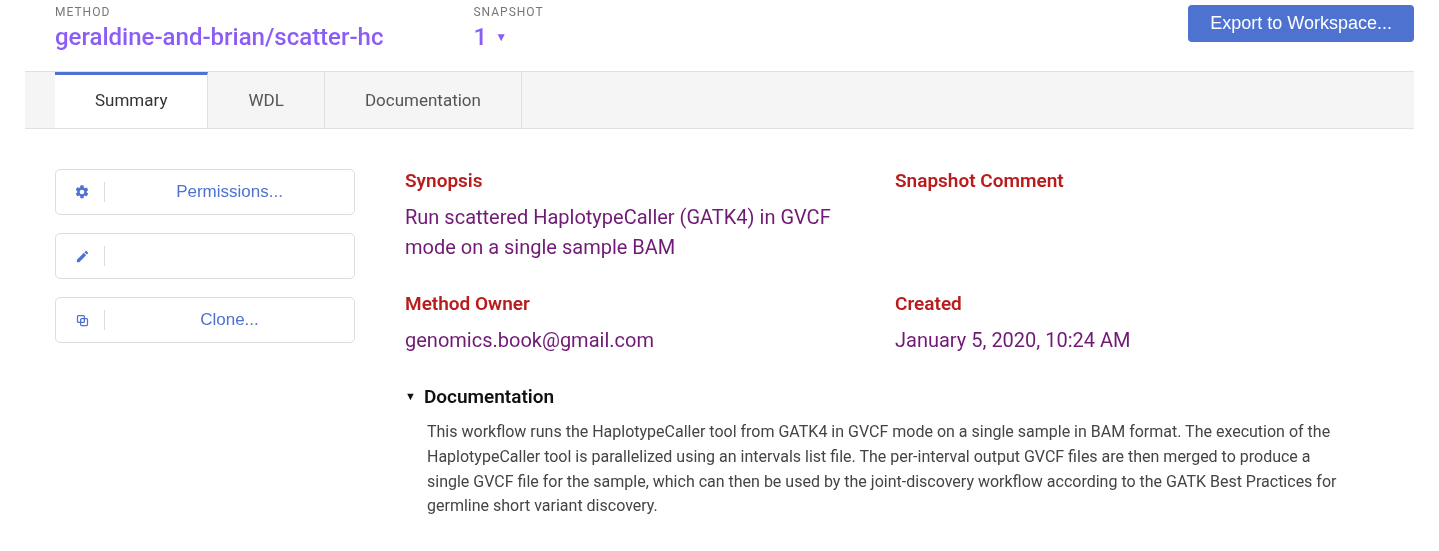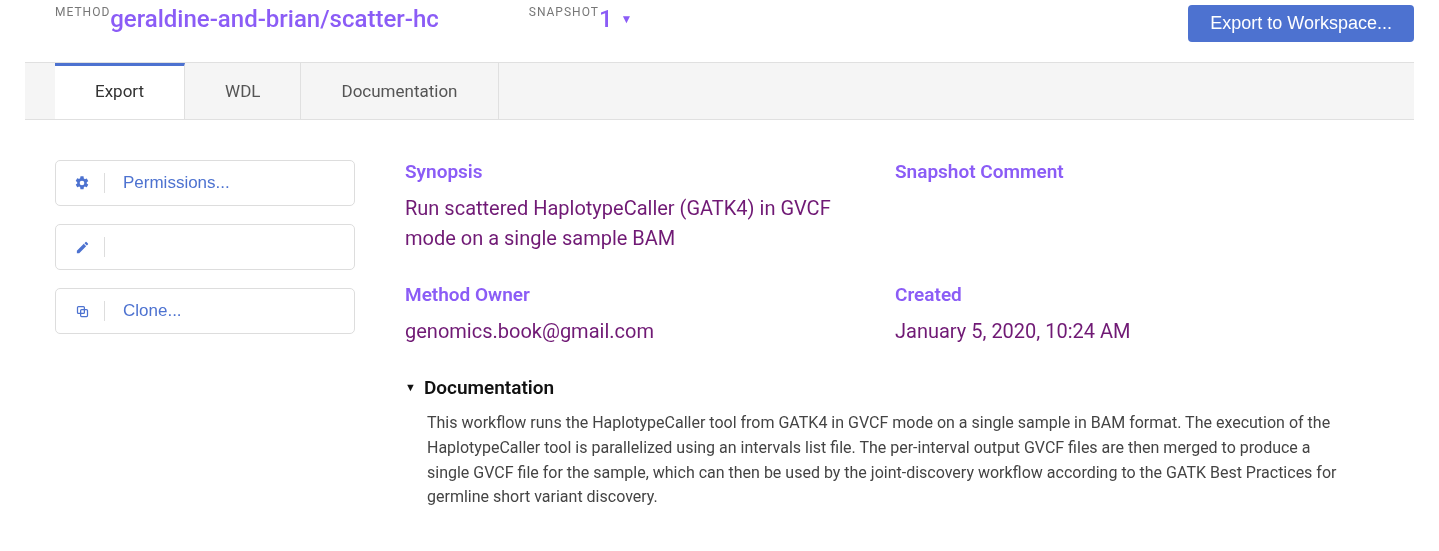--- a/index.html
+++ b/index.html
@@ -10,20 +10,21 @@
   width: 1439px;
   padding: 5px 25px 30px 25px;
 }
 .top-row {
   display: flex;
   align-items: flex-start;
   padding: 0 0 20px 30px;
 }
 .meta-block {
   display: flex;
+  flex-direction: column;
   margin-right: 90px;
 }
 .meta-label {
   font-size: 12px;
   letter-spacing: 1px;
   color: #777;
   margin-bottom: 4px;
 }
 .meta-value {
   font-size: 24px;
@@ -104,37 +105,37 @@
 }
 .action-btn.redact .action-icon { color: #d9534f; }
 .action-divider {
   width: 1px;
   height: 20px;
   background: #ddd;
   margin: 0 18px 0 14px;
 }
 .action-label {
   flex: 1;
-  text-align: left;
+  text-align: center;
   color: #4d72d0;
 }
 .action-btn.redact .action-label { color: #d9534f; }
 .main {
   flex: 1;
 }
 .row2 {
   display: flex;
   margin-bottom: 30px;
 }
 .col-left { flex: 0 0 490px; padding-right: 40px; }
 .col-right { flex: 1; }
 .section-title {
   font-size: 19px;
   font-weight: 600;
-  color: #8b5cf6;
+  color: #b91c1c;
   margin-bottom: 10px;
 }
 .section-body {
   font-size: 20px;
   color: #701a75;
   line-height: 1.5;
 }
 .doc-header {
   display: flex;
   align-items: center;
@@ -170,21 +171,21 @@
     <div class="meta-value">
       <span>1</span>
       <span class="dropdown-caret">▼</span>
     </div>
   </div>
   <div class="spacer"></div>
   <button class="export-btn">Export to Workspace...</button>
 </div>
 
 <div class="tabs">
-  <div class="tab active">Export</div>
+  <div class="tab active">Summary</div>
   <div class="tab">WDL</div>
   <div class="tab">Documentation</div>
 </div>
 
 <div class="content">
   <div class="sidebar">
 
     <button class="action-btn">
       <span class="action-icon">
         <svg width="16" height="16" viewBox="0 0 24 24" fill="currentColor">

